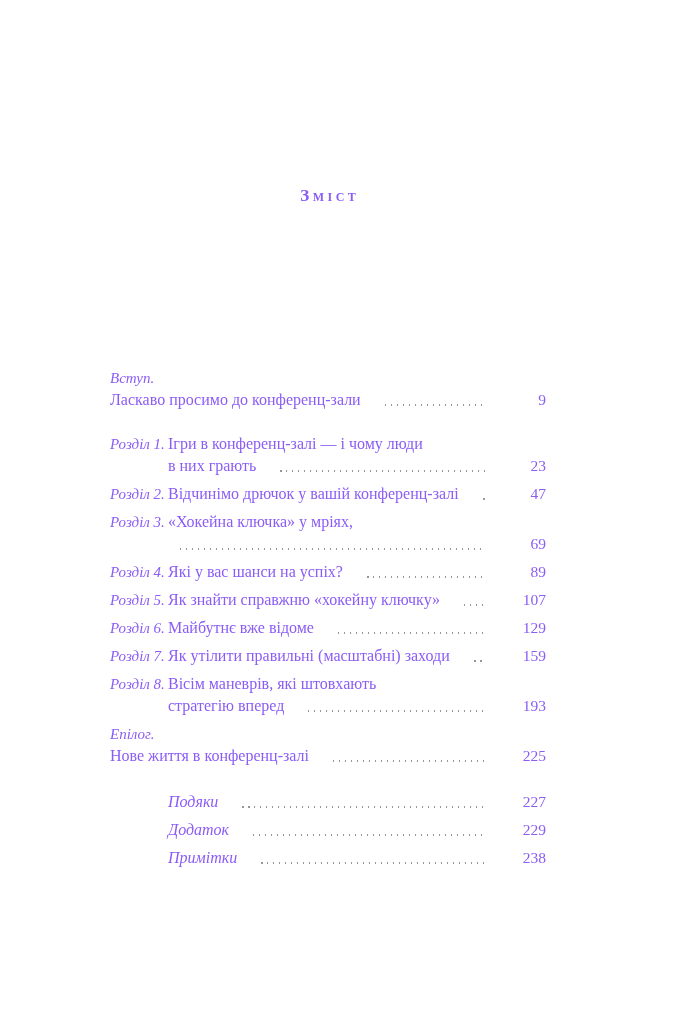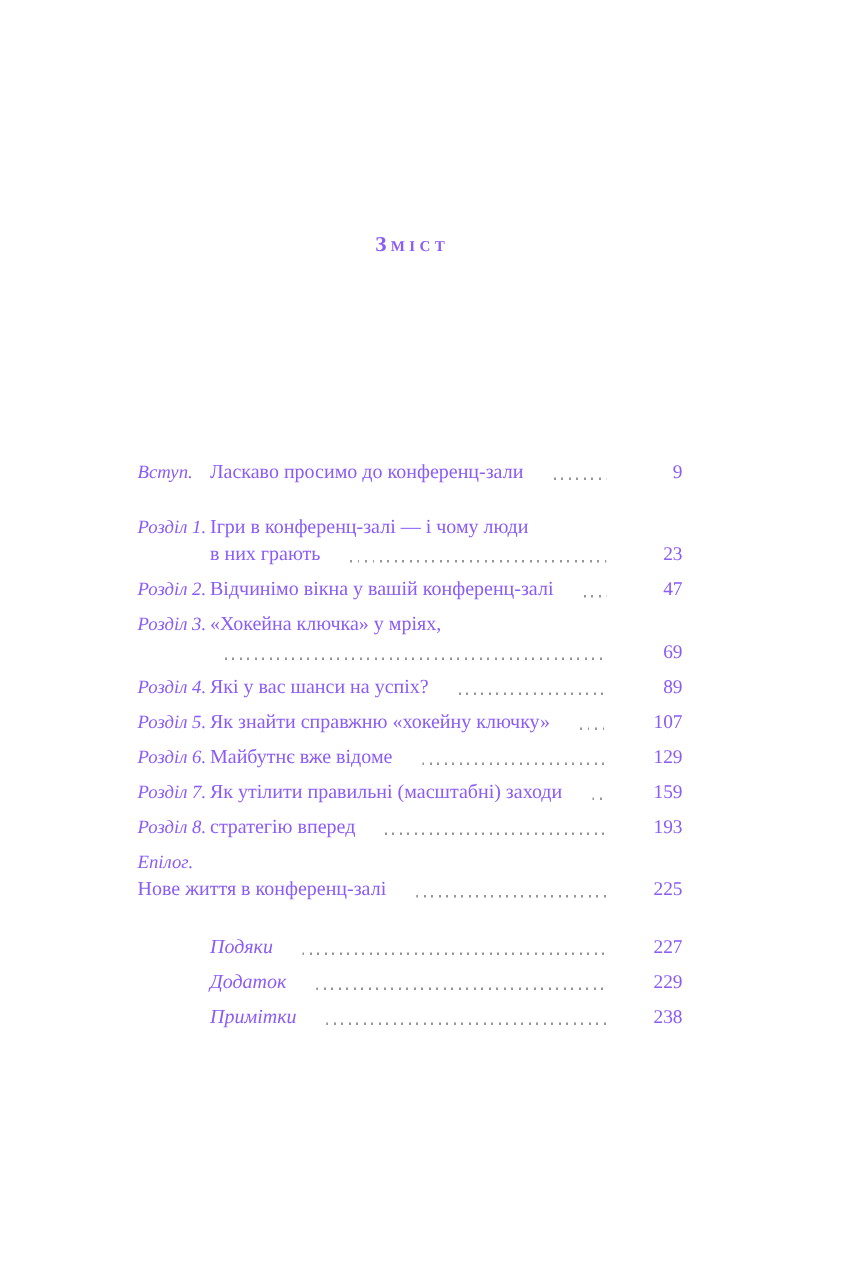--- a/index.html
+++ b/index.html
@@ -37,21 +37,21 @@
     font-size: 16px;
     line-height: 22px;
   }
   .toc.backmatter {
     margin-top: 0;
   }
   .entry {
     display: flex;
     margin-bottom: 6px;
   }
-  #toc-main .entry:first-child  { margin-bottom: 22px; } 
+  #toc-main .entry:first-child  { margin-bottom: 22px; flex-direction: column; } 
   #toc-main .entry:last-child   { margin-bottom: 24px; flex-direction: column; } 
   .backmatter .entry            { margin-bottom: 6px; }
   .label {
     width: 58px;
     flex-shrink: 0;
     font-style: italic;
     font-size: 15px;
     line-height: 22px;
     white-space: nowrap;
   }
@@ -111,21 +111,21 @@
               <span class="text">в них грають</span>
               <span class="leader"></span>
               <span class="page-num">23</span>
             </div>
           </div>
         </div>
         <div class="entry">
           <div class="label">Розділ 2.</div>
           <div class="body">
             <div class="line last">
-              <span class="text">Відчинімо вікна у вашій конференц-залі</span>
+              <span class="text">Відчинімо дрючок у вашій конференц-залі</span>
               <span class="leader"></span>
               <span class="page-num">47</span>
             </div>
           </div>
         </div>
         <div class="entry">
           <div class="label">Розділ 3.</div>
           <div class="body">
             <div class="line"><span class="text">«Хокейна ключка» у мріях,</span></div>
             <div class="line last">
@@ -170,20 +170,21 @@
             <div class="line last">
               <span class="text">Як утілити правильні (масштабні) заходи</span>
               <span class="leader"></span>
               <span class="page-num">159</span>
             </div>
           </div>
         </div>
         <div class="entry">
           <div class="label">Розділ 8.</div>
           <div class="body">
+            <div class="line"><span class="text">Вісім маневрів, які штовхають</span></div>
             <div class="line last">
               <span class="text">стратегію вперед</span>
               <span class="leader"></span>
               <span class="page-num">193</span>
             </div>
           </div>
         </div>
         <div class="entry">
           <div class="label">Епілог.</div>
           <div class="body">

